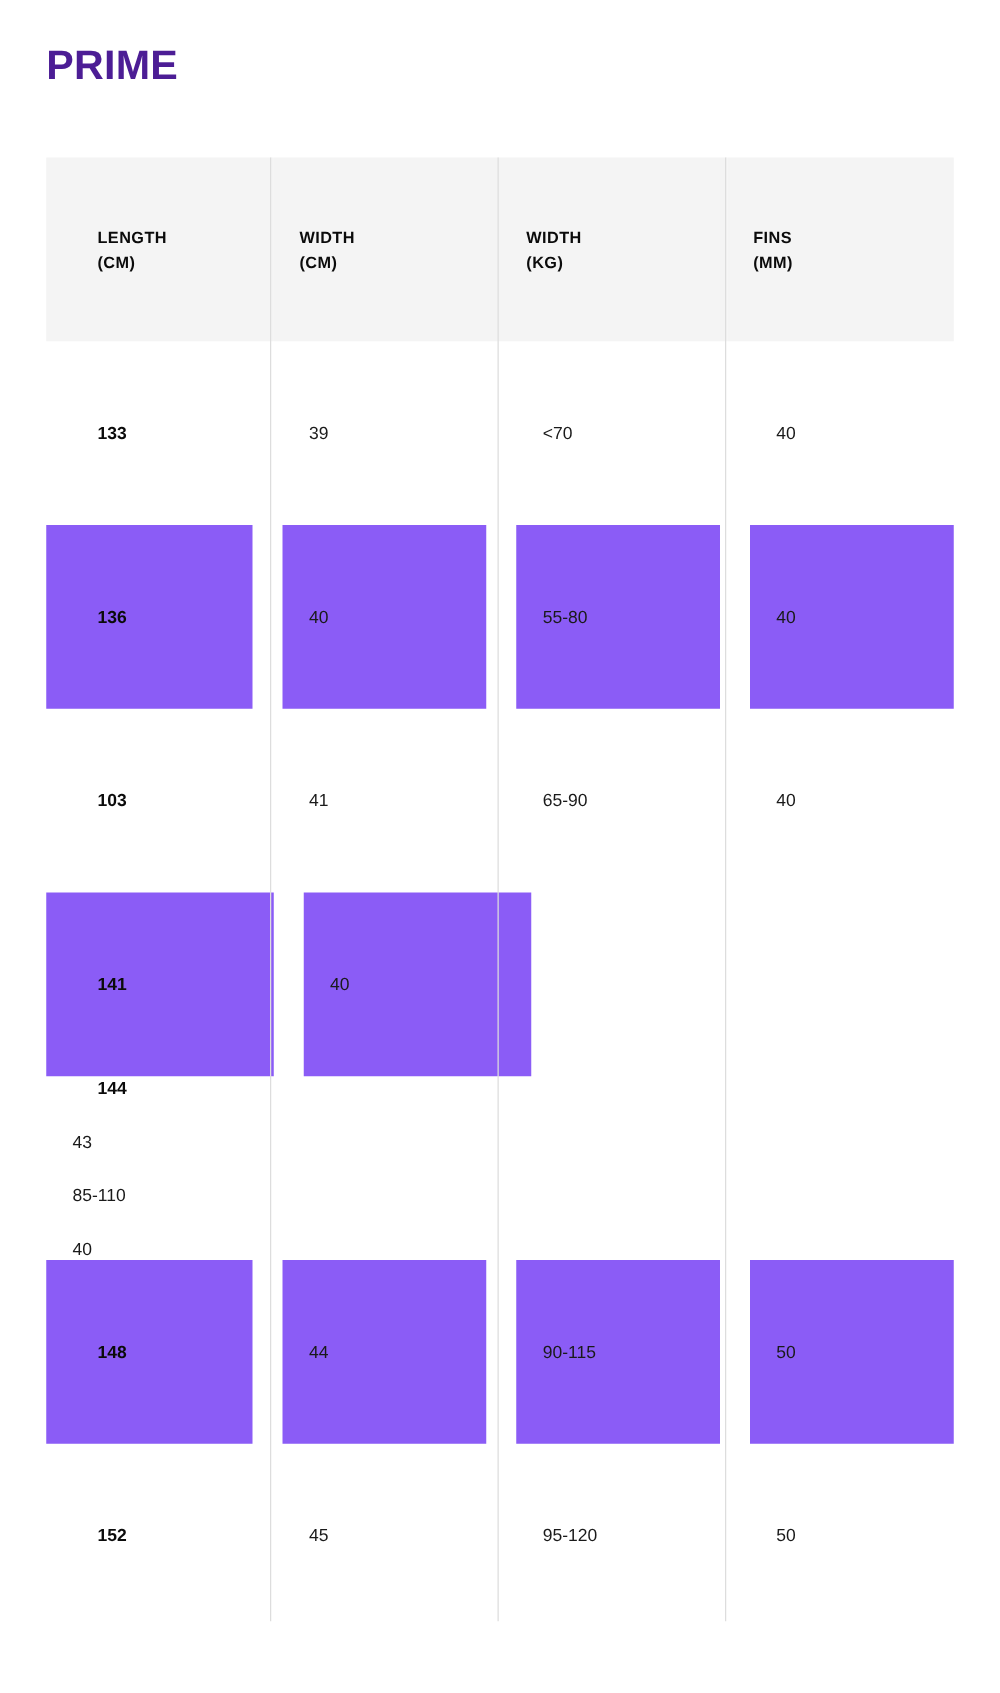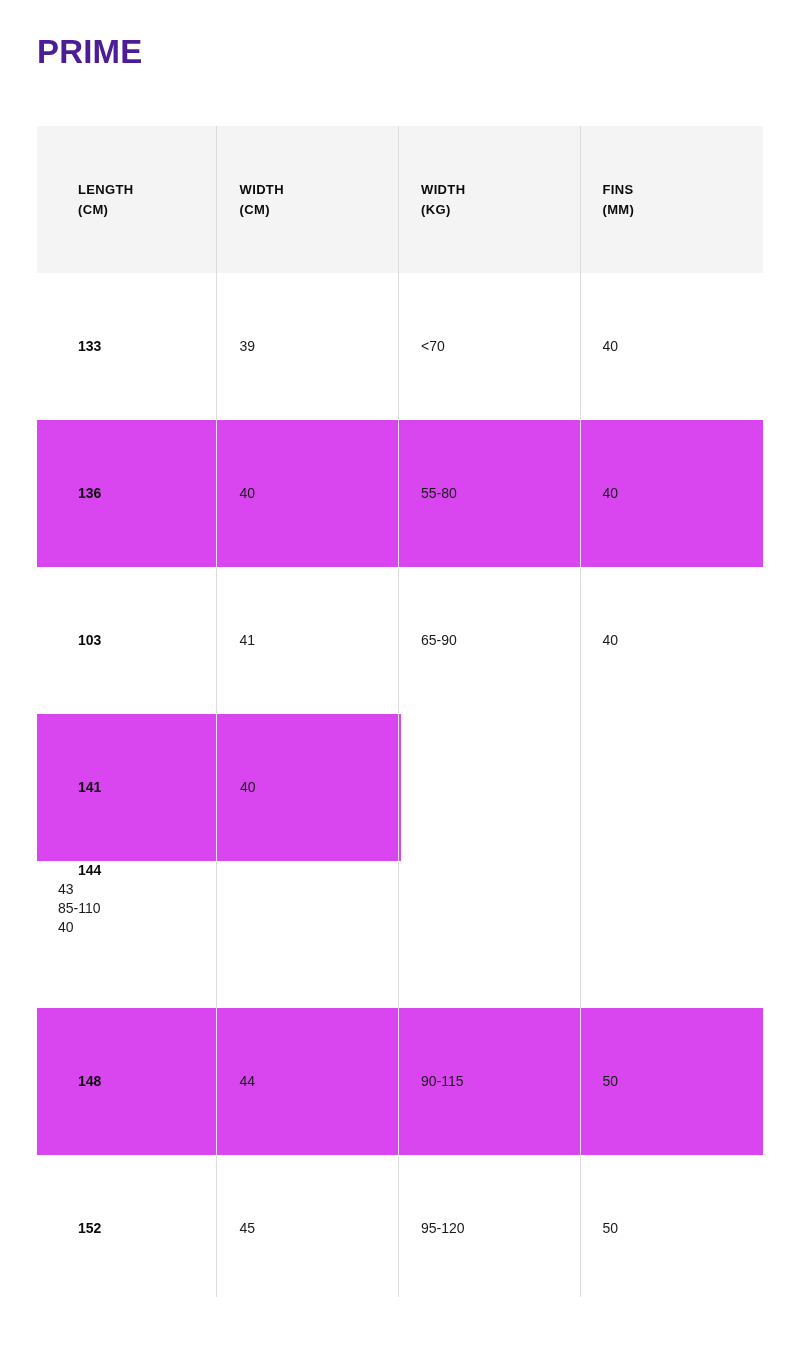--- a/index.html
+++ b/index.html
@@ -89,26 +89,26 @@
     align-items: center;
     font-size: 13px;
     font-weight: 700;
     letter-spacing: 0.35px;
     line-height: 20px;
     color: #0b0b0b;
     white-space: pre-line;
   }
 
   
-  .t-row.body { height: 147px; }
+  .t-row.body { height: 147px; gap: 24px; }
   .t-row.body .t-cell.first {
     font-weight: 700;
     color: #0b0b0b;
   }
-  .t-row.body.shaded .t-cell { background: #d946ef; }
+  .t-row.body.shaded .t-cell { background: #8b5cf6; }
 
   .t-row.r0 { top: 147px; }
   .t-row.r1 { top: 294px; }
   .t-row.r2 { top: 441px; }
   .t-row.r3 { top: 588px; }
   .t-row.r4 { top: 735px; flex-direction: column; }
   .t-row.r5 { top: 882px; }
   .t-row.r6 { top: 1029px; }
 </style>
 </head>

